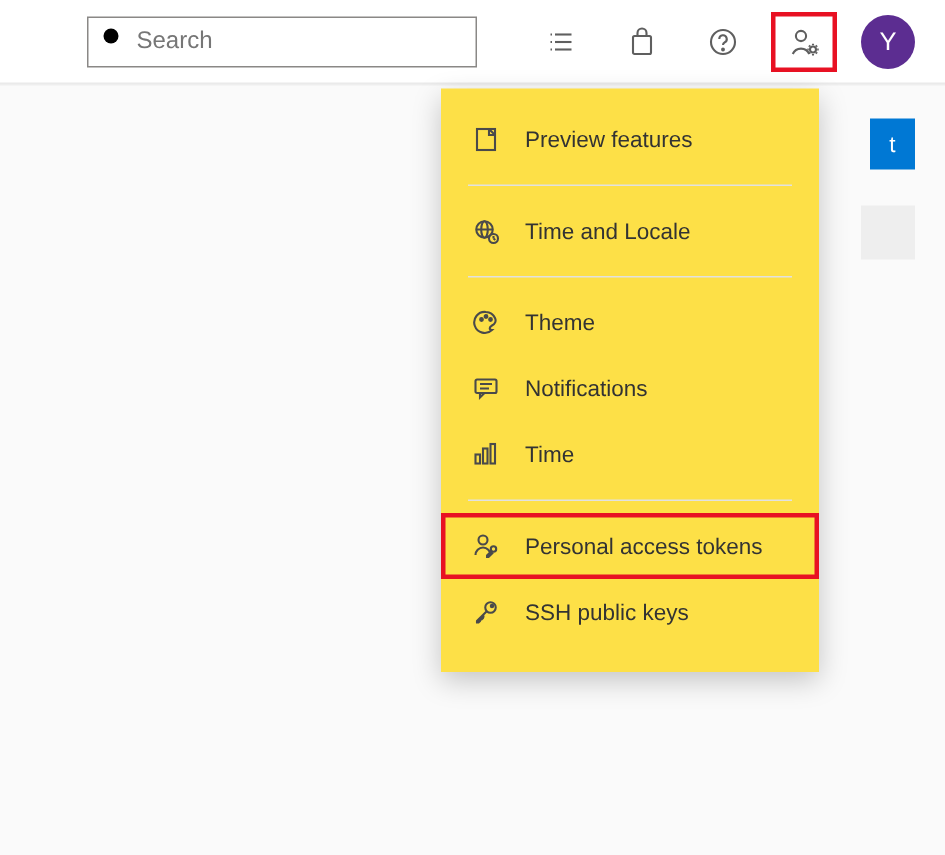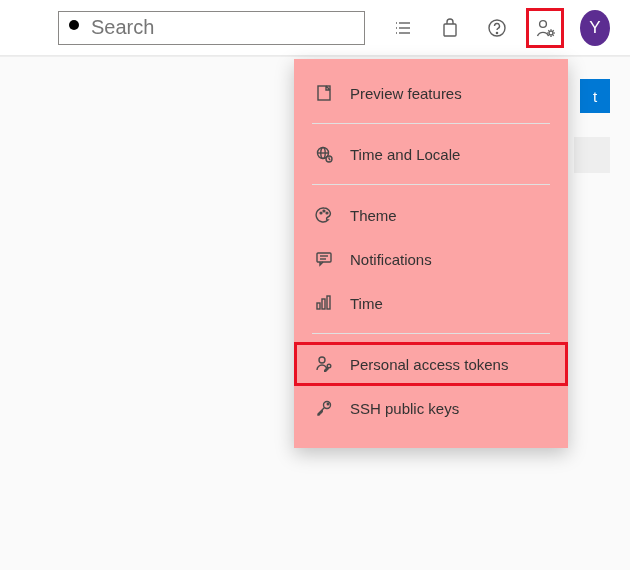--- a/index.html
+++ b/index.html
@@ -1,29 +1,29 @@
 <!DOCTYPE html>
 <html><head>
 <meta charset="utf-8">
 <style>
   *{box-sizing:border-box;margin:0;padding:0;font-family:"Segoe UI",Arial,sans-serif}
   body{width:630px;height:570px;background:#fff;overflow:hidden;position:relative}
   .topbar{height:56px;display:flex;align-items:center;padding:0 20px 0 58px;gap:10px;border-bottom:1px solid #eaeaea;position:relative;z-index:1;background:#fff}
   .search{flex:0 0 260px;height:34px;border:1px solid #8a8886;display:flex;align-items:center;padding:0 8px;gap:8px;background:#fff}
-  .search input{border:none;outline:none;flex:1;font-size:20px;color:#b91c1c}
+  .search input{border:none;outline:none;flex:1;font-size:16px;color:#b91c1c}
   .search input::placeholder{color:#767676}
   .icon-btn{width:44px;height:40px;display:flex;align-items:center;justify-content:center;color:#5f5f5f;cursor:pointer}
   .icon-btn svg{stroke:#5f5f5f;fill:none;stroke-width:1.4}
   .spacer{flex:1}
   .avatar{width:36px;height:36px;border-radius:50%;background:#5c2d91;color:#fff;display:flex;align-items:center;justify-content:center;font-size:17px;font-weight:400;margin-left:6px}
   .highlight-user{border:3px solid #e81123;padding:1px}
   .content{position:relative;height:514px;background:#fafafa;border-top:1px solid #eee}
   .blue-peek{position:absolute;top:22px;right:20px;width:30px;height:34px;background:#0078d4;color:#fff;display:flex;align-items:center;justify-content:center;font-size:15px}
   .grey-peek{position:absolute;top:80px;right:20px;width:36px;height:36px;background:#eee}
-  .menu{position:absolute;top:2px;left:294px;width:274px;background:#fca5a5;box-shadow:0 6px 18px rgba(0,0,0,0.22);padding:12px 0 18px;z-index:5}
+  .menu{position:absolute;top:2px;left:294px;width:252px;background:#fde047;box-shadow:0 6px 18px rgba(0,0,0,0.22);padding:12px 0 18px;z-index:5}
   .menu-item{display:flex;align-items:center;height:44px;padding:0 20px;gap:16px;font-size:15px;color:#333;cursor:pointer}
   .menu-item .mi{width:20px;height:20px;display:flex;align-items:center;justify-content:center;flex:0 0 20px}
   .menu-item .mi svg{stroke:#4a4a4a;fill:none;stroke-width:1.4}
   .sep{height:1px;background:#e1e1e1;margin:8px 18px}
   .hl{outline:3px solid #e81123;outline-offset:-3px}
 </style>
 </head>
 <body>
 
 <div class="topbar">

